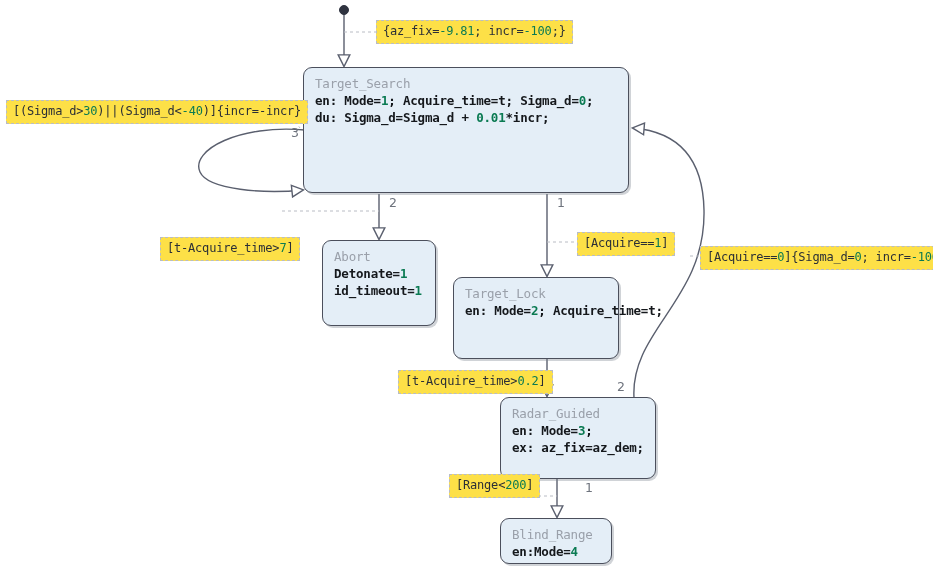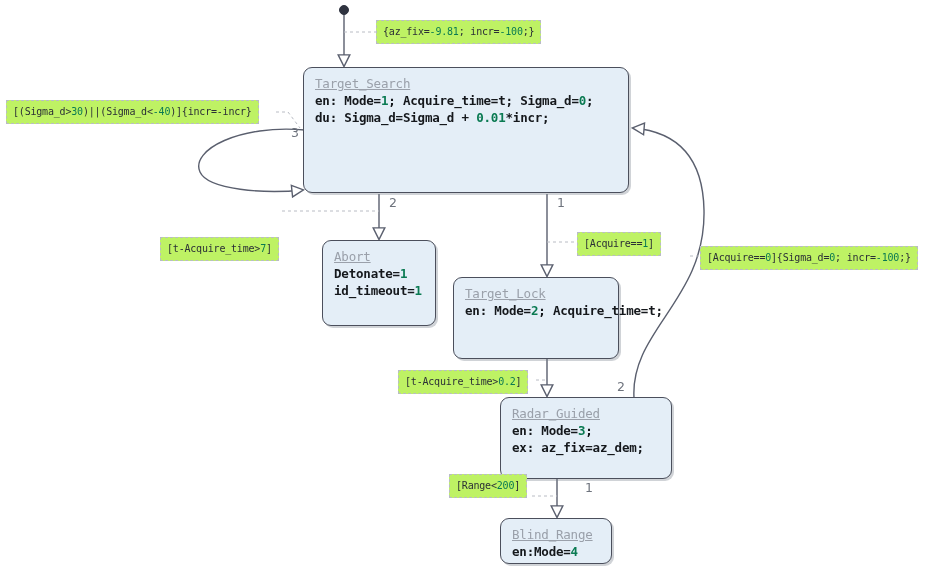--- a/index.html
+++ b/index.html
@@ -31,37 +31,36 @@
   }
   .state-inner {
     padding: 7px 10px 0 11px;
   }
   .state-name {
     color: #9aa0aa;
     font-size: 12.5px;
     line-height: 17px;
     white-space: pre;
     letter-spacing: -0.2px;
-    text-decoration: underline;
   }
   .state-action {
     color: #15181c;
     font-size: 12.5px;
     font-weight: bold;
     line-height: 17px;
     white-space: pre;
     letter-spacing: -0.2px;
   }
   .num { color: #0a7a52; }
   .tlabel {
     position: absolute;
     border: 1px dashed #b9bcc4;
-    background: #bef264;
+    background: #fde047;
     color: #2b2f36;
-    font-size: 10px;
+    font-size: 12px;
     line-height: 15px;
     padding: 3px 6px 4px 6px;
     white-space: pre;
     box-sizing: border-box;
     letter-spacing: -0.2px;
   }
   .order-num {
     position: absolute;
     color: #6e737d;
     font-size: 12.5px;
@@ -126,21 +125,21 @@
   </div>
 </div>
 
 <div class="state-box" style="left:453px; top:277px; width:166px; height:82px;">
   <div class="state-inner">
     <div class="state-name">Target_Lock</div>
     <div class="state-action">en: Mode=<span class="num">2</span>; Acquire_time=t;</div>
   </div>
 </div>
 
-<div class="state-box" style="left:500px; top:397px; width:172px; height:82px;">
+<div class="state-box" style="left:500px; top:397px; width:156px; height:82px;">
   <div class="state-inner">
     <div class="state-name">Radar_Guided</div>
     <div class="state-action">en: Mode=<span class="num">3</span>;</div>
     <div class="state-action">ex: az_fix=az_dem;</div>
   </div>
 </div>
 
 <div class="state-box" style="left:500px; top:518px; width:112px; height:46px;">
   <div class="state-inner">
     <div class="state-name">Blind_Range</div>

